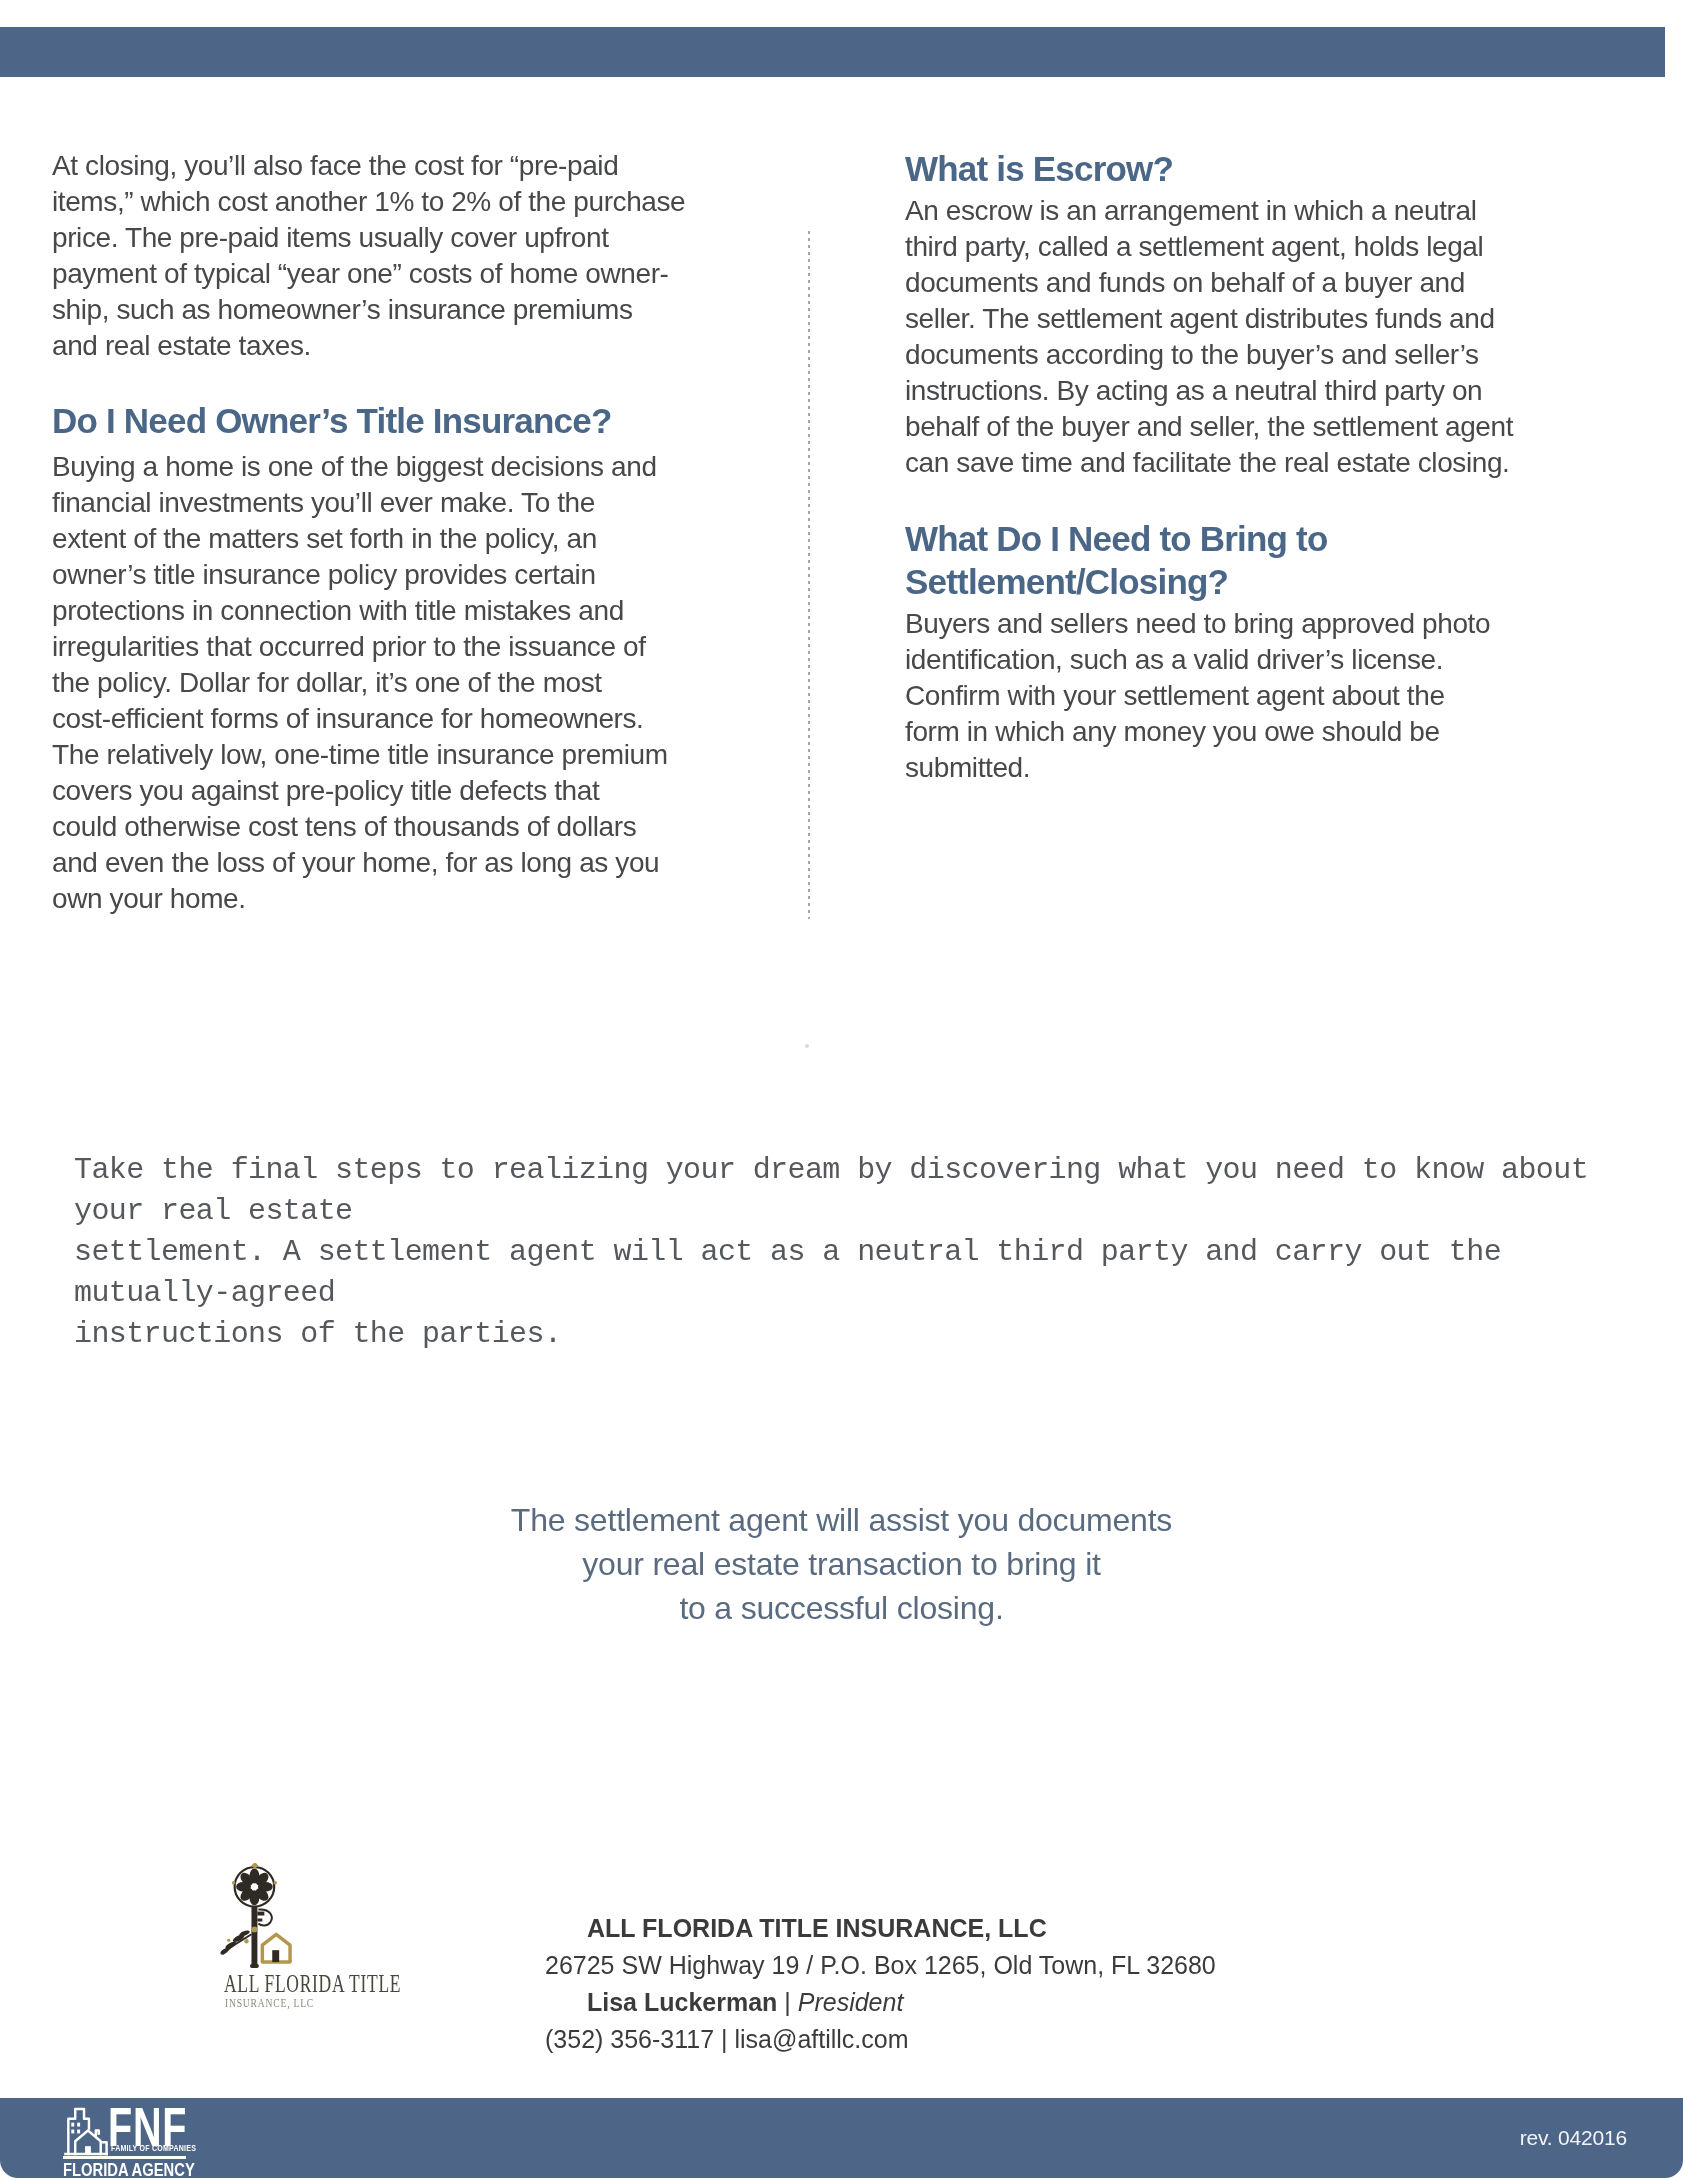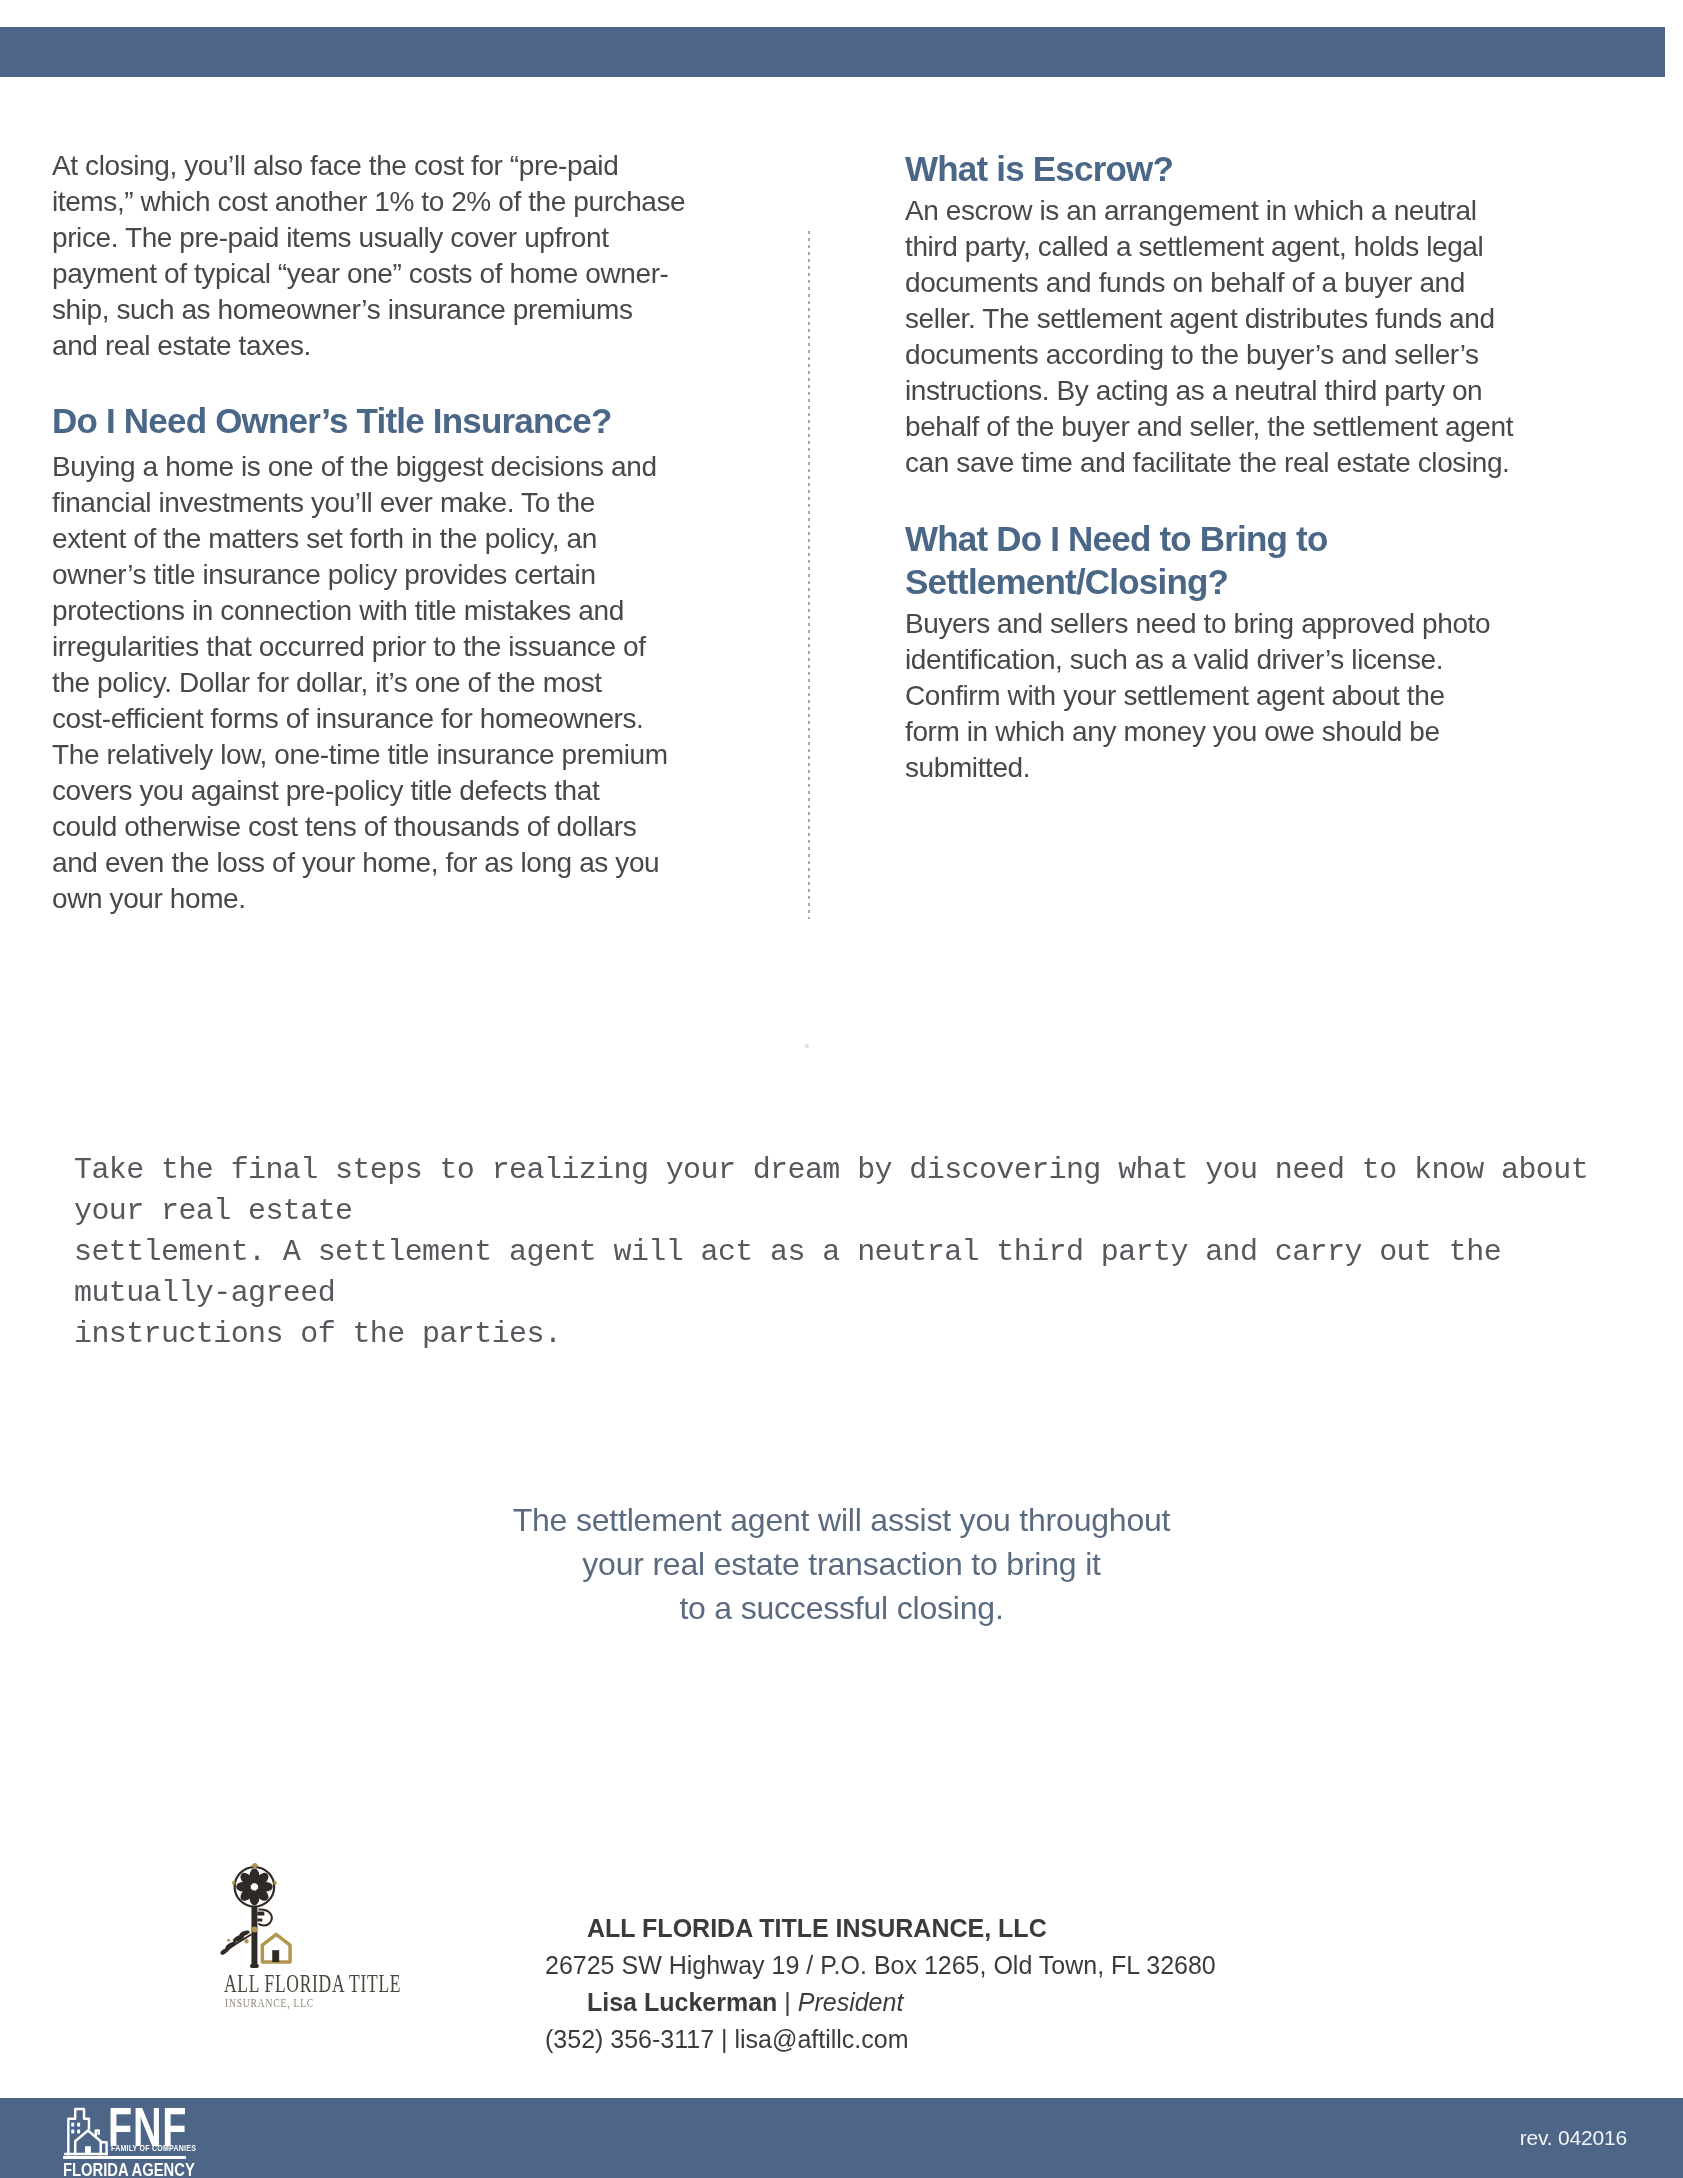--- a/index.html
+++ b/index.html
@@ -1,17 +1,17 @@
 <!DOCTYPE html>
 <html><head>
 <meta charset="utf-8">
 <style>
   html,body{margin:0;padding:0;background:#ffffff;}
   #page{position:relative;width:1683px;height:2178px;background:#ffffff;overflow:hidden;
-        font-family:"Liberation Sans","DejaVu Sans",sans-serif;}
+        font-family:"Liberation Sans","DejaVu Sans",sans-serif;border-radius:18px;}
   .abs{position:absolute;}
   
   .topbar{left:0;top:27px;width:1665px;height:50px;background:#4d6687;}
   .bottombar{left:0;top:2098px;width:1683px;height:80px;background:#4d6687;}
   
   .para{white-space:pre-line;color:#47484a;}
   .col-para{font-size:28px;line-height:36px;letter-spacing:-0.4px;}
   .heading{color:#4b6787;font-weight:bold;font-size:35px;line-height:42px;letter-spacing:-0.8px;white-space:pre-line;}
   .left-col{left:52px;width:772px;}
   .right-col{left:881px;width:792px;margin-left:24px;}
@@ -90,21 +90,21 @@
 form in which any money you owe should be
 submitted.</div>
 
   <div class="abs divider"></div>
   <div class="abs stray-dot"></div>
 
   <div class="abs para mid-para" style="top:1150px;font-family:Liberation Mono, monospace;">Take the final steps to realizing your dream by discovering what you need to know about your real estate
 settlement. A settlement agent will act as a neutral third party and carry out the mutually-agreed
 instructions of the parties.</div>
 
-  <div class="abs quote">The settlement agent will assist you throughout
+  <div class="abs quote">The settlement agent will assist you documents
 your real estate transaction to bring it
 to a successful closing.</div>
 
   <svg class="abs logo-svg" width="94" height="112" viewBox="0 0 95 113">
     <g fill="none" stroke="#2f2a24" stroke-width="2.2">
       <circle cx="54" cy="24" r="20"></circle>
     </g>
     <g fill="#2f2a24">
       <ellipse cx="54" cy="13" rx="5" ry="7.5"></ellipse>
       <ellipse cx="54" cy="13" rx="5" ry="7.5" transform="rotate(45 54 24)"></ellipse>

